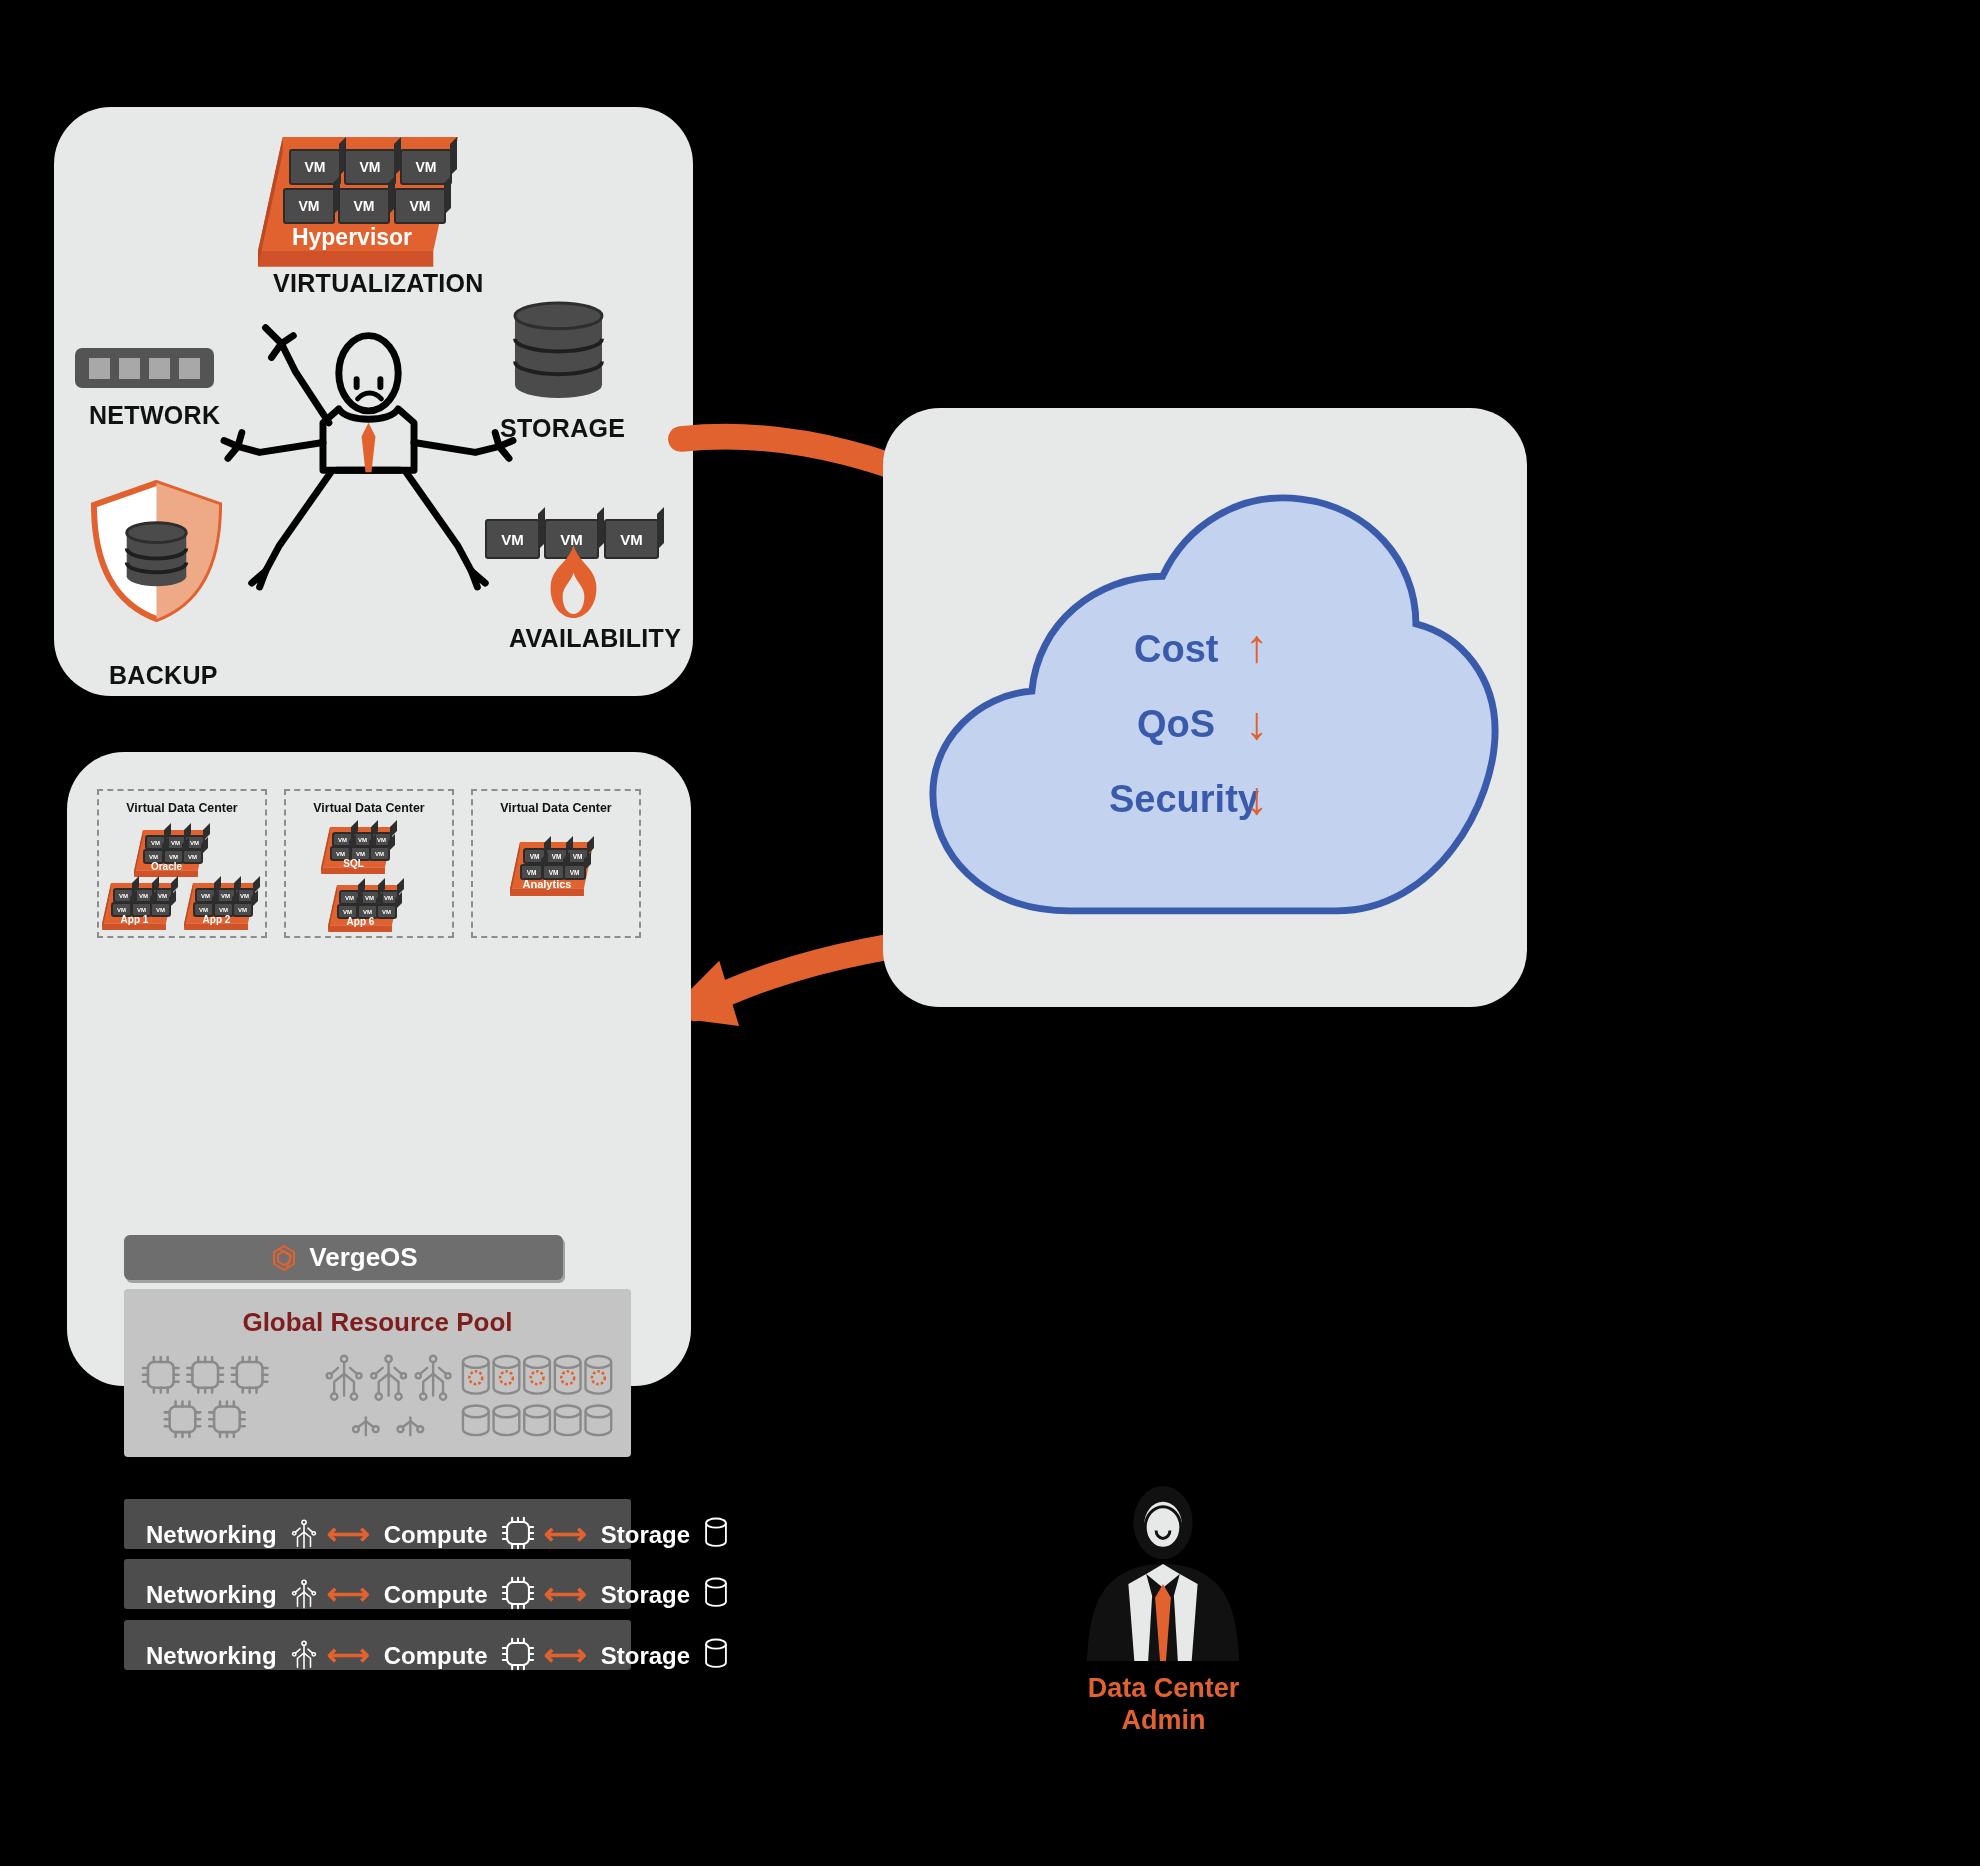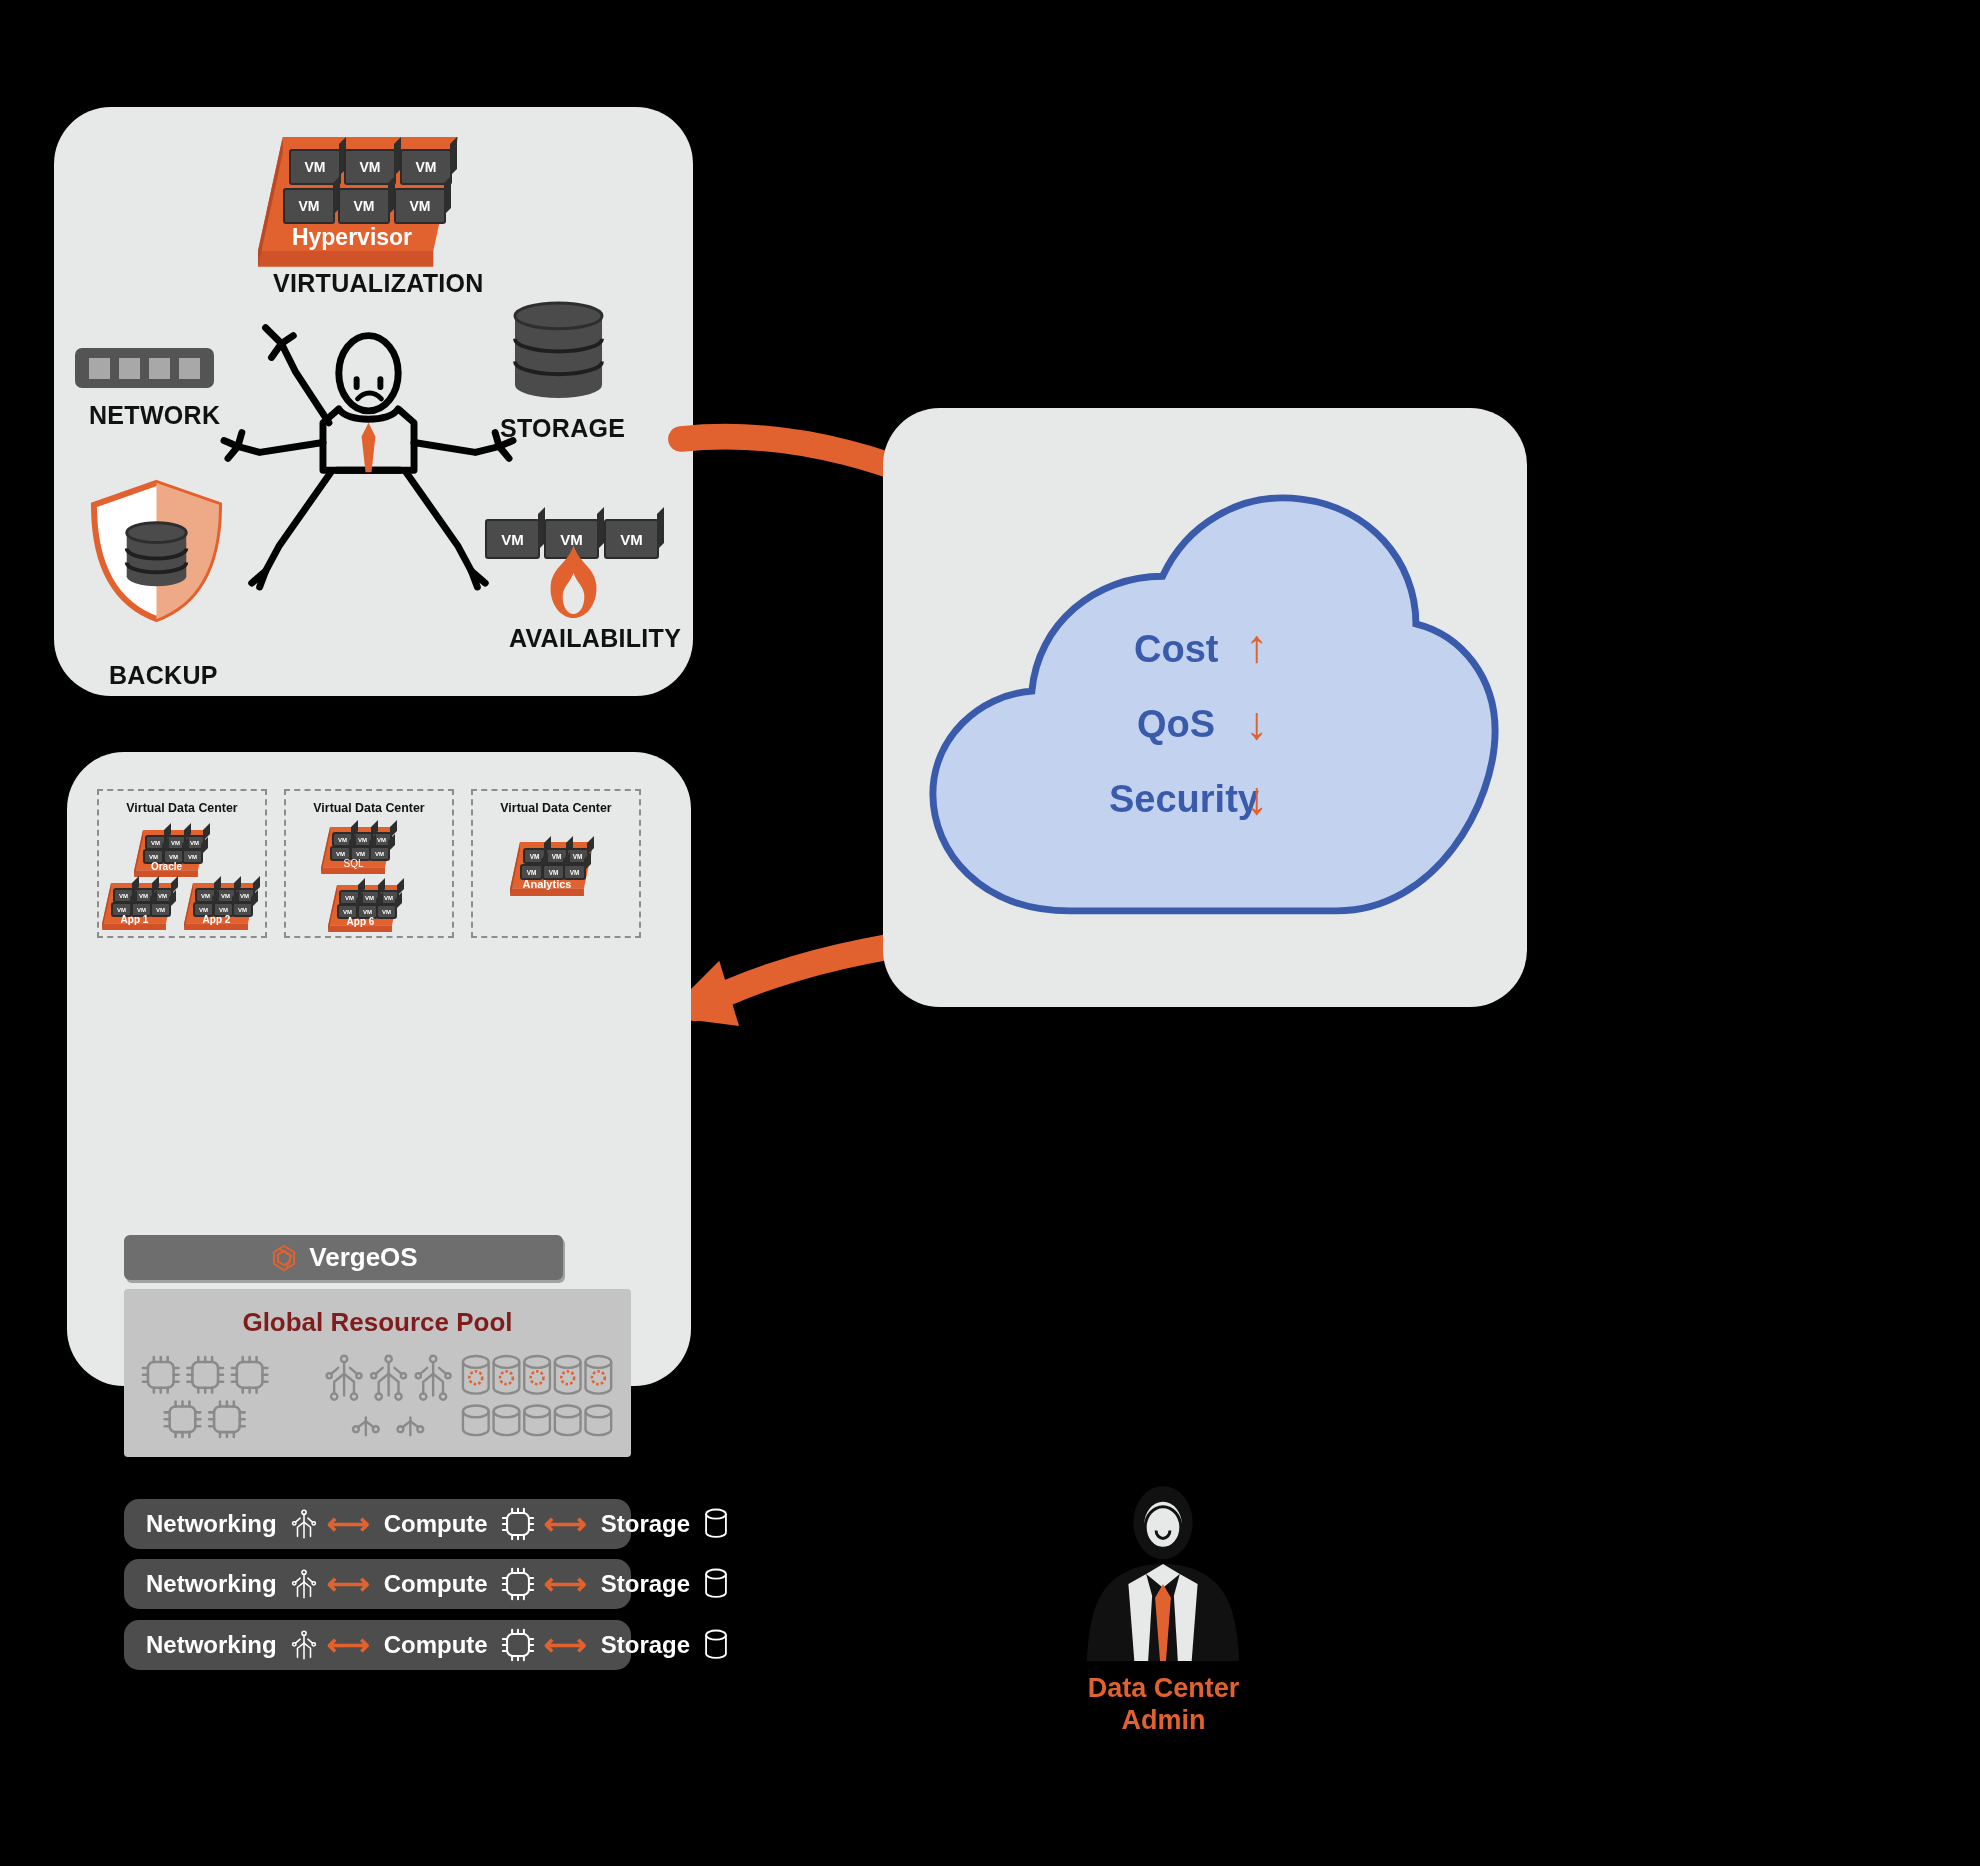--- a/index.html
+++ b/index.html
@@ -33,22 +33,22 @@
 
   
   .vdc{position:absolute;border:2px dashed #8d8d8d;box-sizing:border-box;}
   .vdc-title{position:absolute;font-weight:700;color:#111;text-align:center;width:100%;}
 
   
   .bar{position:absolute;background:#6e6e6e;border-radius:6px;box-shadow:2px 3px 0 rgba(0,0,0,.30);
        display:flex;align-items:center;justify-content:center;color:#fff;font-weight:700;}
   .grp{position:absolute;background:#c4c4c4;border-radius:4px;}
   .grp-title{position:absolute;width:100%;text-align:center;font-weight:700;color:#7f1d1d;}
-  .hwbar{position:absolute;background:#4d4d4d;border-radius:15px;box-shadow:2px 3px 0 rgba(0,0,0,.30);
-         display:flex;align-items:center;color:#fff;font-weight:700;}
+  .hwbar{position:absolute;background:#4d4d4d;border-radius:3px;box-shadow:2px 3px 0 rgba(0,0,0,.30);
+         display:flex;align-items:flex-end;color:#fff;font-weight:700;}
   .hwbar .t{margin:0 4px;}
   .arrw{color:#e2622f;font-size:30px;line-height:1;margin:0 10px;}
 
   svg{display:block;overflow:visible;}
 </style>
 </head>
 <body>
 
 <div class="stage">
 
@@ -301,21 +301,21 @@
       </div>
     <div class="vmbox" style="left:11px;top:21px;width:17px;height:11px;font-size:6px;">
         <span>VM</span>
       </div>
     <div class="vmbox" style="left:31px;top:21px;width:17px;height:11px;font-size:6px;">
         <span>VM</span>
       </div>
     <div class="vmbox" style="left:50px;top:21px;width:17px;height:11px;font-size:6px;">
         <span>VM</span>
       </div>
-    <div style="position:absolute;left:0;top:33px;width:69px;text-align:center;color:#fff;font-size:10px;font-weight:400;">SQL</div>
+    <div style="position:absolute;left:0;top:33px;width:69px;text-align:center;color:#fff;font-size:10px;font-weight:700;">SQL</div>
   </div>
 
   <div style="position:absolute;left:326px;top:883px;width:77px;height:51px;">
     <svg width="77" height="51" viewBox="0 0 78 52">
         <polygon points="11,2 76,2 67,43 2,43" fill="#e2622f"></polygon>
         <polygon points="2,43 67,43 67,50 2,50" fill="#cf5228"></polygon>
         <polygon points="11,2 2,43 2,50 11,9" fill="#b94a23"></polygon>
       </svg>
     <div class="vmbox" style="left:13px;top:7px;width:17px;height:11px;font-size:6px;">
         <span>VM</span>

